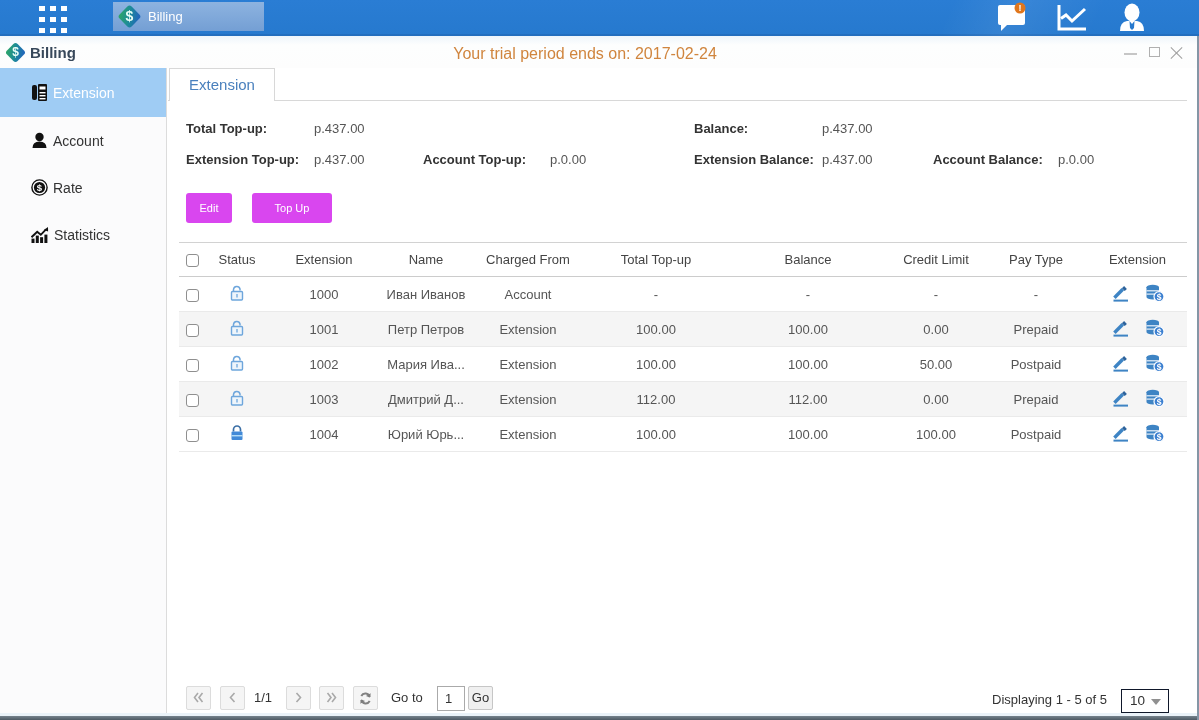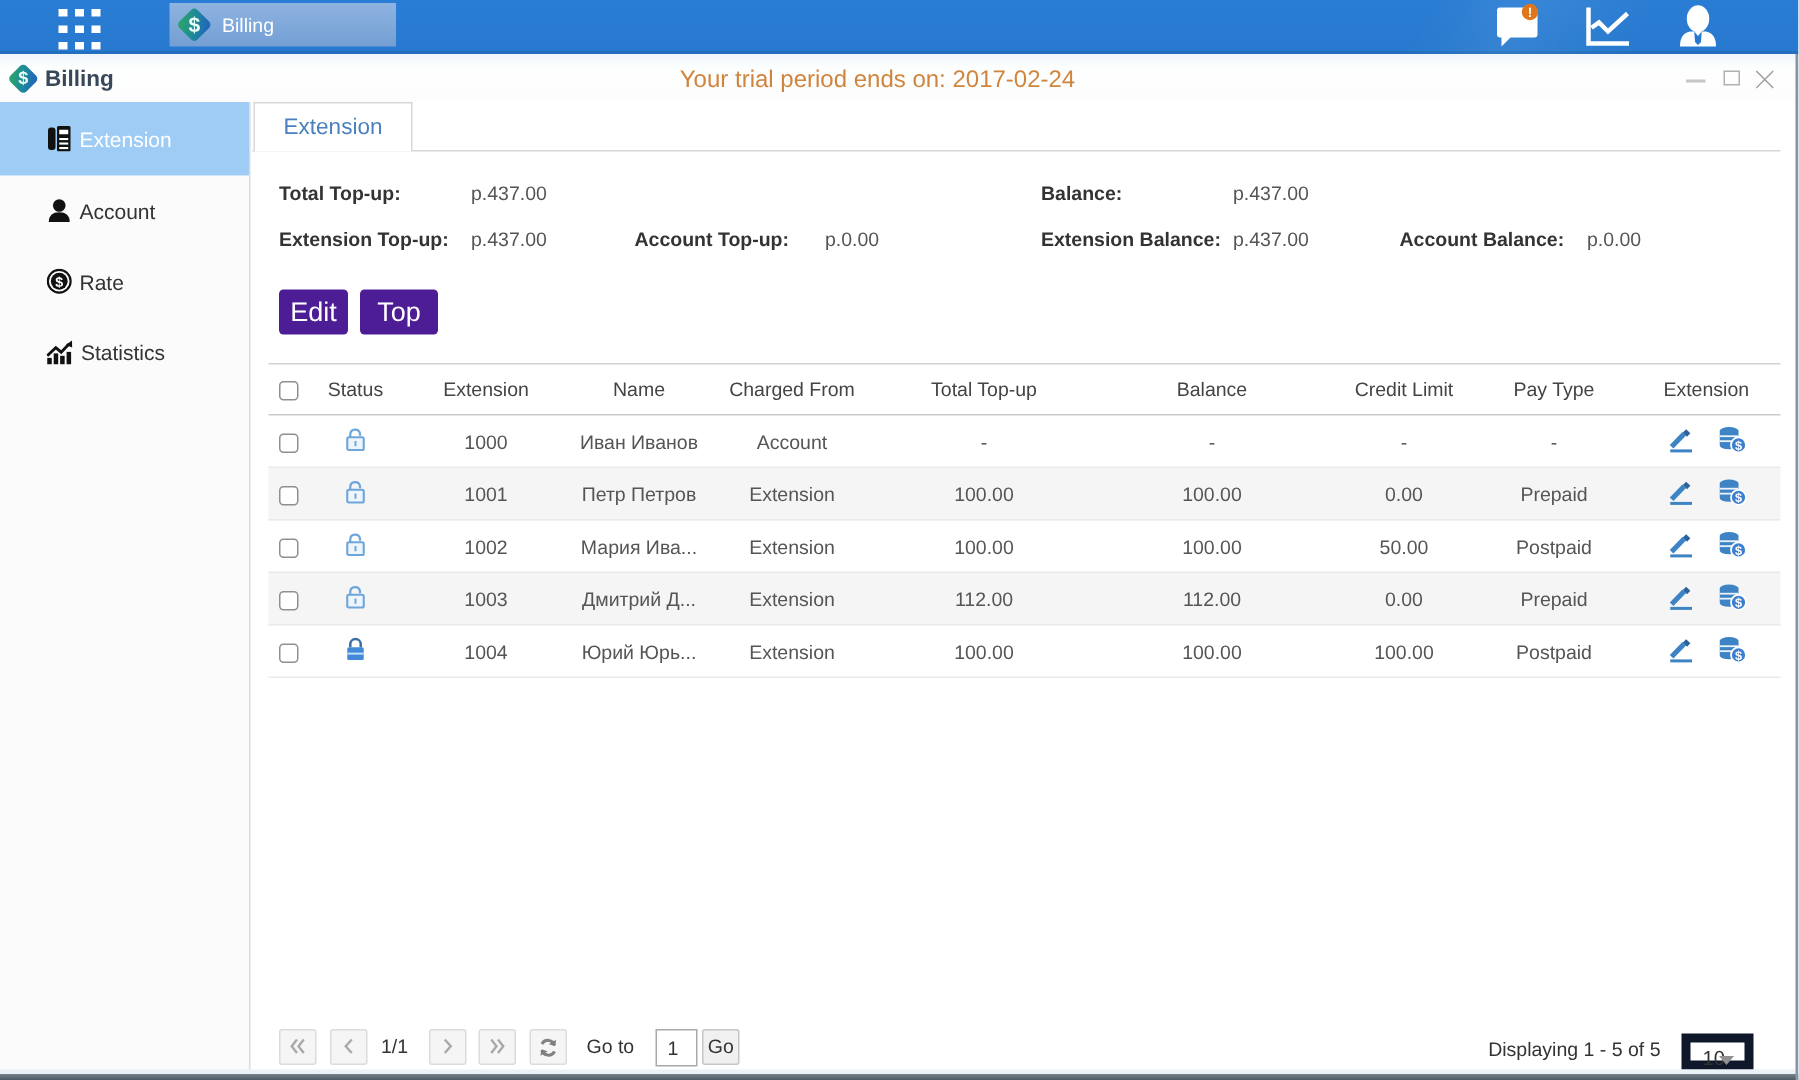--- a/index.html
+++ b/index.html
@@ -54,22 +54,22 @@
 .content { position:absolute; left:168px; top:68px; width:1029px; height:648px; background:#fff; }
 .tabbar { position:absolute; left:0; top:0; width:1019px; height:33px; }
 .tabbar .underline { position:absolute; left:0; top:32px; width:1019px; height:1px; background:#d8d8d8; }
 .tab { position:absolute; left:1px; top:0; width:106px; height:33px; background:#fff;
   border:1px solid #d8d8d8; border-bottom:none; color:#4a80bd; font-size:15px;
   text-align:center; line-height:31px; z-index:2; }
 
 .lbl13 { position:absolute; font-size:13px; font-weight:bold; color:#333; }
 .val13 { position:absolute; font-size:13px; color:#555; }
 
-.btn { position:absolute; top:125px; height:30px; background:#4c1d95; border-radius:3px;
-  color:#fff; font-size:18px; text-align:center; line-height:30px; }
+.btn { position:absolute; top:125px; height:30px; background:#d946ef; border-radius:3px;
+  color:#fff; font-size:11px; text-align:center; line-height:30px; }
 
 
 .table { position:absolute; left:11px; top:174px; width:1008px; }
 table { border-collapse:collapse; width:1008px; table-layout:fixed; }
 th { font-size:13px; font-weight:normal; color:#444; height:34px;
   border-top:1px solid #d2d2d2; border-bottom:1px solid #cccccc; text-align:center; }
 td { font-size:13px; color:#555; height:35px; border-bottom:1px solid #eaeaea; text-align:center; }
 tr.alt td { background:#f5f5f5; }
 .cb { display:inline-block; width:13px; height:13px; border:1px solid #8f8f8f; border-radius:3px; background:#fff; vertical-align:middle; }
 
@@ -77,21 +77,21 @@
 .pgbar { position:absolute; left:0; top:618px; width:1019px; height:30px; }
 .pbtn { position:absolute; top:0; width:25px; height:24px; background:#f5f5f5;
   border:1px solid #dcdcdc; border-radius:2px; text-align:center; }
 .pbtn svg { margin-top:5px; }
 .ptext { position:absolute; font-size:13px; color:#333; top:4px; }
 .goin { position:absolute; left:269px; top:0; width:28px; height:25px; border:1px solid #aaa;
   font-size:13px; color:#333; padding-left:7px; line-height:23px; background:#fff; }
 .gobtn { position:absolute; left:300px; top:0; width:25px; height:24px; background:#f0f0f0;
   border:1px solid #c6c6c6; border-radius:2px; font-size:13px; color:#333; text-align:center; line-height:22px; }
 .disp { position:absolute; right:80px; top:6px; font-size:13px; color:#333; }
-.ddl { position:absolute; left:953px; top:3px; width:48px; height:24px; border:6px solid #0f172a; background:#fff; }
+.ddl { position:absolute; left:953px; top:3px; width:48px; height:24px; border:1px solid #0f172a; background:#fff; }
 .ddl .num { position:absolute; left:8px; top:3px; font-size:13.5px; color:#333; }
 .ddl .tri { position:absolute; right:7px; top:9px; width:0; height:0;
   border-left:5px solid transparent; border-right:5px solid transparent; border-top:6px solid #909090; }
 
 
 .rightedge { position:absolute; right:0; top:36px; width:2px; height:684px; background:#8496a6; }
 .bottombar { position:absolute; left:0; top:716px; width:1199px; height:4px;
   background:linear-gradient(180deg,#75828c 0%,#4e5a64 100%); }
 .prebottom { position:absolute; left:0; top:713px; width:1199px; height:3px; background:#eaf2f8; }
 </style>
@@ -203,21 +203,21 @@
   <div class="lbl13" style="left:18px; top:84px">Extension Top-up:</div>
   <div class="val13" style="left:146px; top:84px">p.437.00</div>
   <div class="lbl13" style="left:255px; top:84px">Account Top-up:</div>
   <div class="val13" style="left:382px; top:84px">p.0.00</div>
   <div class="lbl13" style="left:526px; top:84px">Extension Balance:</div>
   <div class="val13" style="left:654px; top:84px">p.437.00</div>
   <div class="lbl13" style="left:765px; top:84px">Account Balance:</div>
   <div class="val13" style="left:890px; top:84px">p.0.00</div>
 
   <div class="btn" style="left:18px; width:46px">Edit</div>
-  <div class="btn" style="left:72px; width:52px">Top Up</div>
+  <div class="btn" style="left:84px; width:80px">Top Up</div>
 
   <div class="table">
   <table>
     <colgroup>
       <col style="width:27px">
           <col style="width:62px">
           <col style="width:112px">
           <col style="width:92px">
       <col style="width:112px">
           <col style="width:144px">

